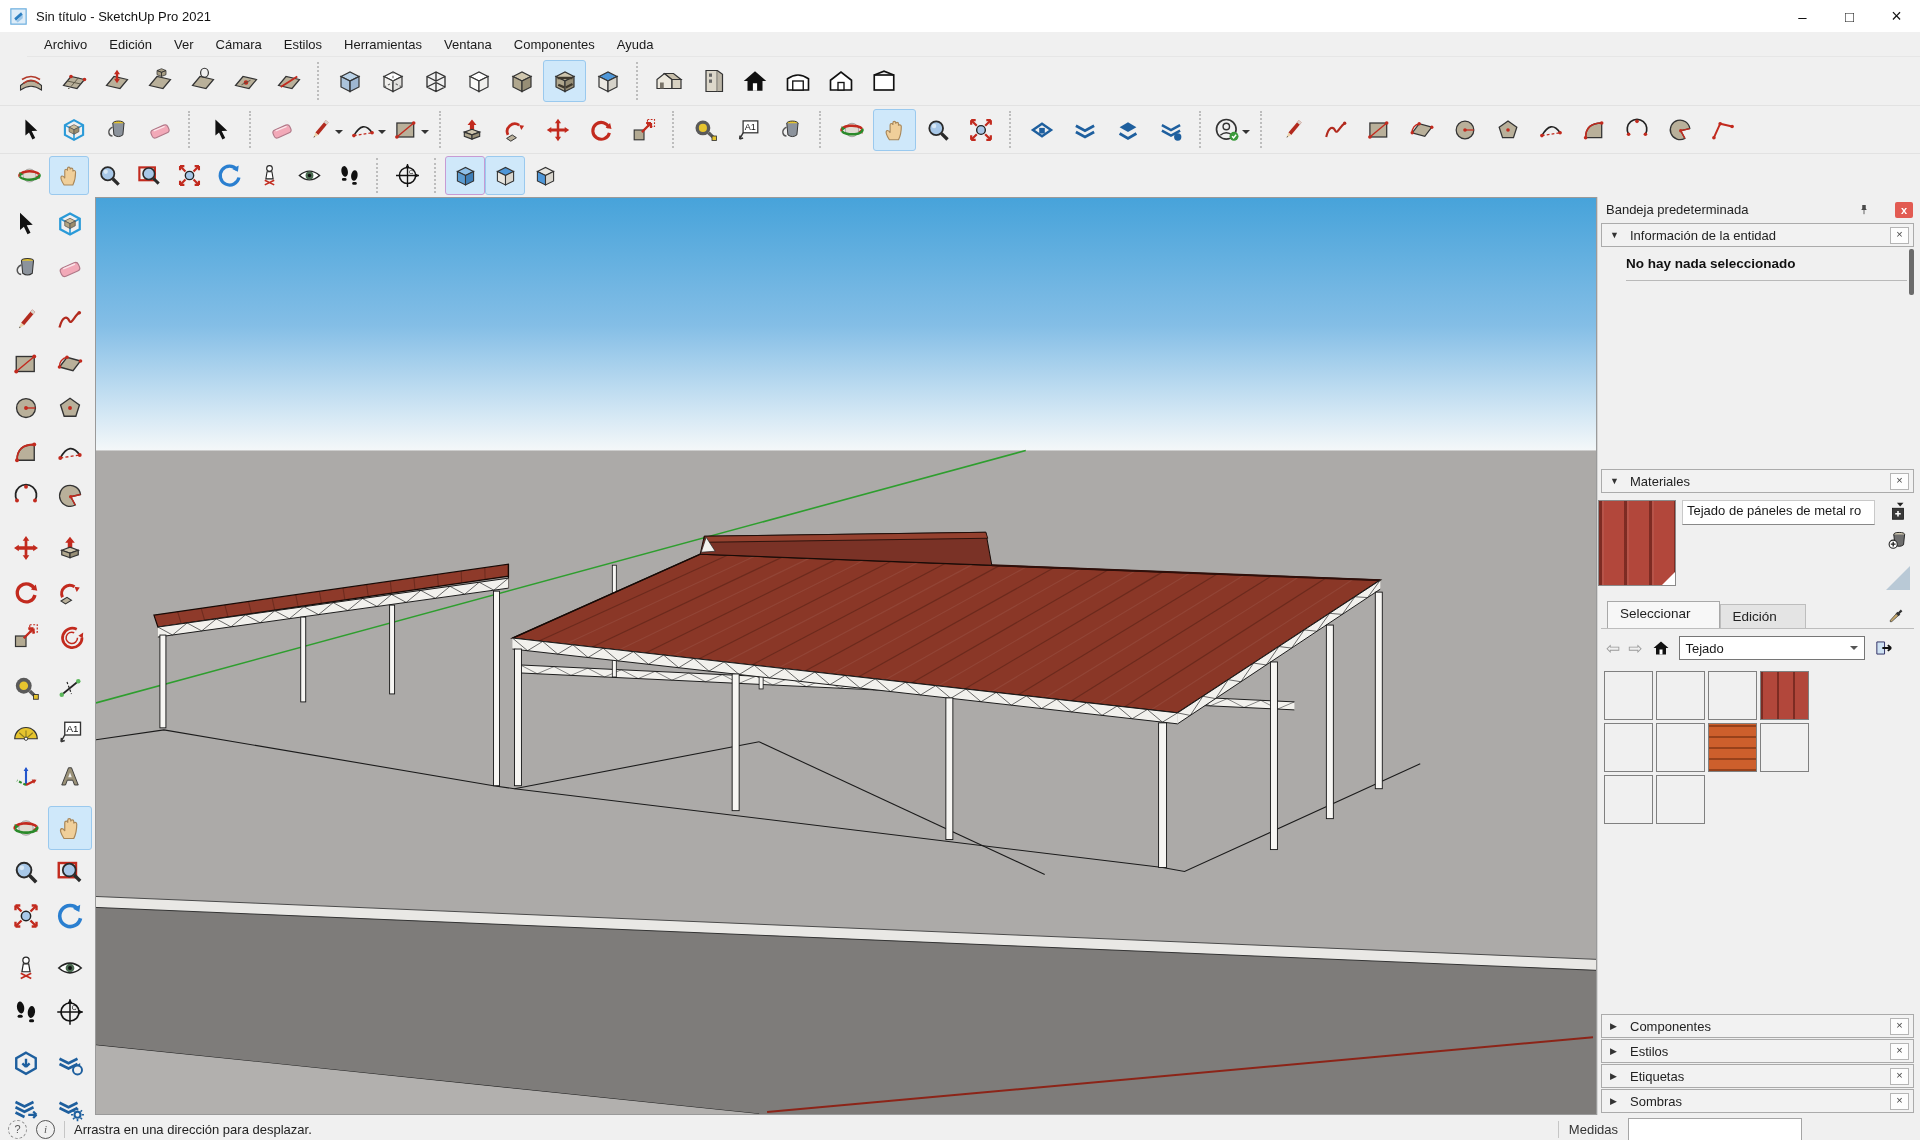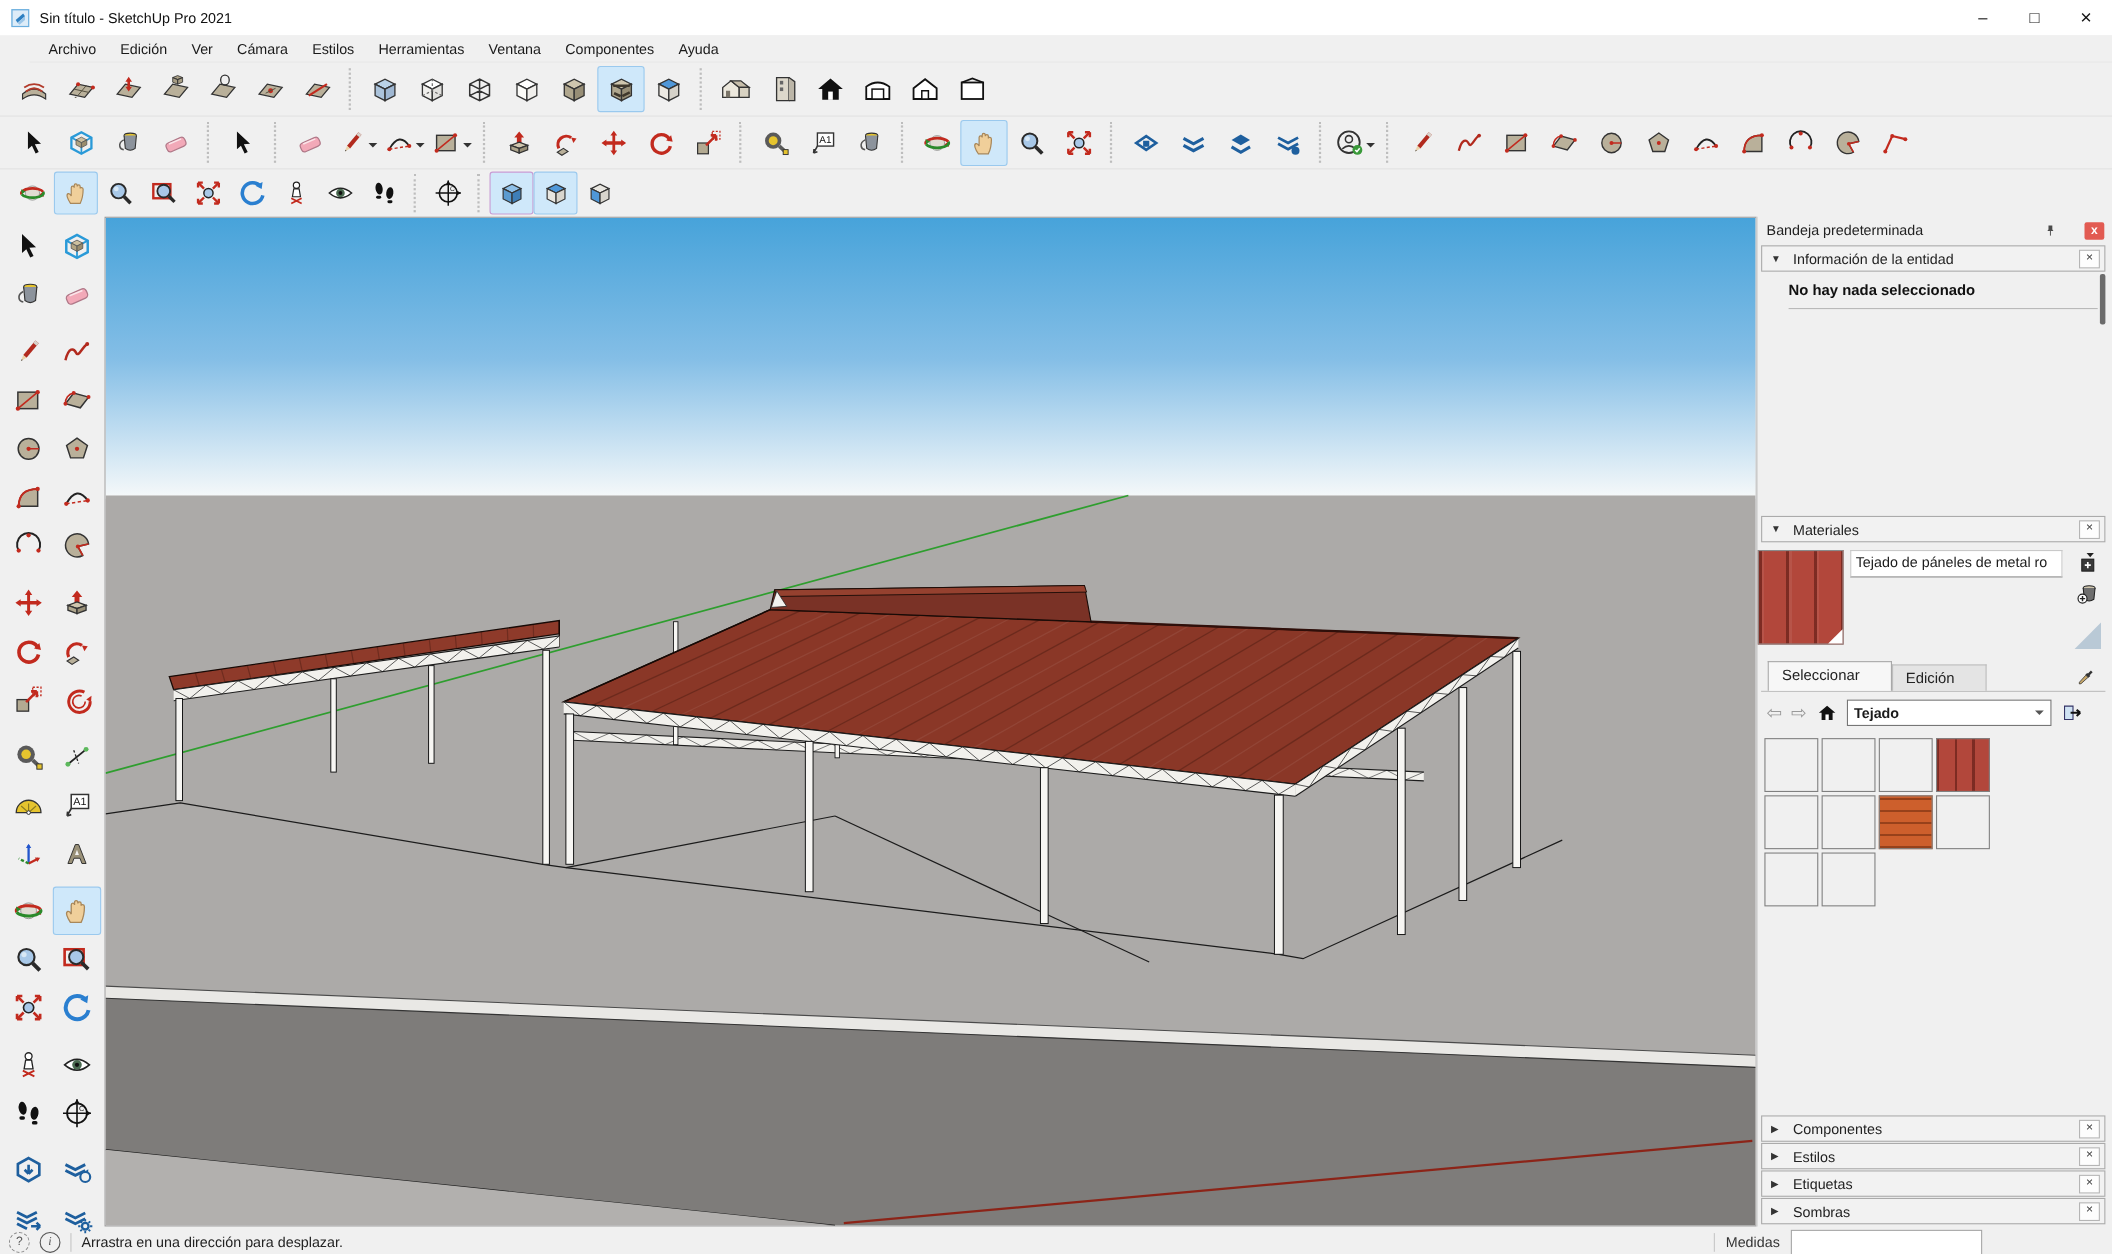--- a/index.html
+++ b/index.html
@@ -48,21 +48,21 @@
   .mat-name{width:184px;height:21px;background:#fff;border:1px solid #c9c9c9;border-bottom:1px solid #888;font-size:13px;padding:2px 3px 0 4px;white-space:nowrap;overflow:hidden;}
   .mat-btns{margin-left:auto;display:flex;flex-direction:column;align-items:center;gap:6px;width:26px;}
   .mat-sample{width:0;height:0;border-bottom:24px solid #b9c9d6;border-left:24px solid transparent;margin-top:8px;}
   .mat-tabs{display:flex;align-items:flex-end;padding:2px 8px 0 6px;height:30px;border-bottom:1px solid #bdbdbd;margin:0 3px;}
   .tab{padding:4px 28px 4px 12px;font-size:13.5px;color:#222;border:1px solid #bdbdbd;border-bottom:none;background:#e4e4e4;}
   .tab.active{background:#f7f7f7;height:18px;border-color:#a8a8a8;}
   .dropper{margin-left:auto;}
   .mat-nav{display:flex;align-items:center;gap:8px;padding:7px 8px 4px 8px;}
   .nav-a{font-size:17px;color:#9a9a9a;}
   .select{width:172px;height:22px;background:#fff;border:1px solid #767676;display:flex;align-items:center;padding:0 6px;font-size:13px;}
-  .select .sp{flex:1;font-weight:bold;}
+  .select .sp{flex:1;}
   .chev{width:0;height:0;border:4px solid transparent;border-top-color:#555;position:relative;top:2px;}
   .swatches{display:grid;grid-template-columns:repeat(4,49px);gap:3px;padding:7px 0 0 6px;}
   .sw{width:49px;height:49px;border:1px solid #808080;box-sizing:border-box;}
   .collapsed{margin-top:auto;padding-bottom:2px;}
   .scrollthumb{position:absolute;right:3px;top:52px;width:5px;height:46px;background:#6b6b6b;border-radius:2px;}
   
   .sw1{background:#8f8a82 repeating-linear-gradient(0deg,rgba(0,0,0,0) 0 9px,rgba(0,0,0,.38) 9px 10px),repeating-linear-gradient(90deg,rgba(0,0,0,0) 0 13px,rgba(0,0,0,.16) 13px 14px);}
   .sw2{background:#c9b76e repeating-linear-gradient(90deg,rgba(0,0,0,0) 0 7px,rgba(90,70,20,.35) 7px 8px),repeating-linear-gradient(0deg,rgba(0,0,0,0) 0 11px,rgba(90,70,20,.25) 11px 12px);}
   .sw3{background:#4d555b repeating-linear-gradient(0deg,rgba(0,0,0,0) 0 8px,rgba(0,0,0,.35) 8px 9px),radial-gradient(circle at 30% 40%,rgba(150,70,60,.5) 0 6px,transparent 7px),radial-gradient(circle at 70% 75%,rgba(150,70,60,.4) 0 5px,transparent 6px);}
   .sw4{background:#b2473b repeating-linear-gradient(90deg,rgba(60,10,5,.45) 0 2px,rgba(0,0,0,0) 2px 16px);}

